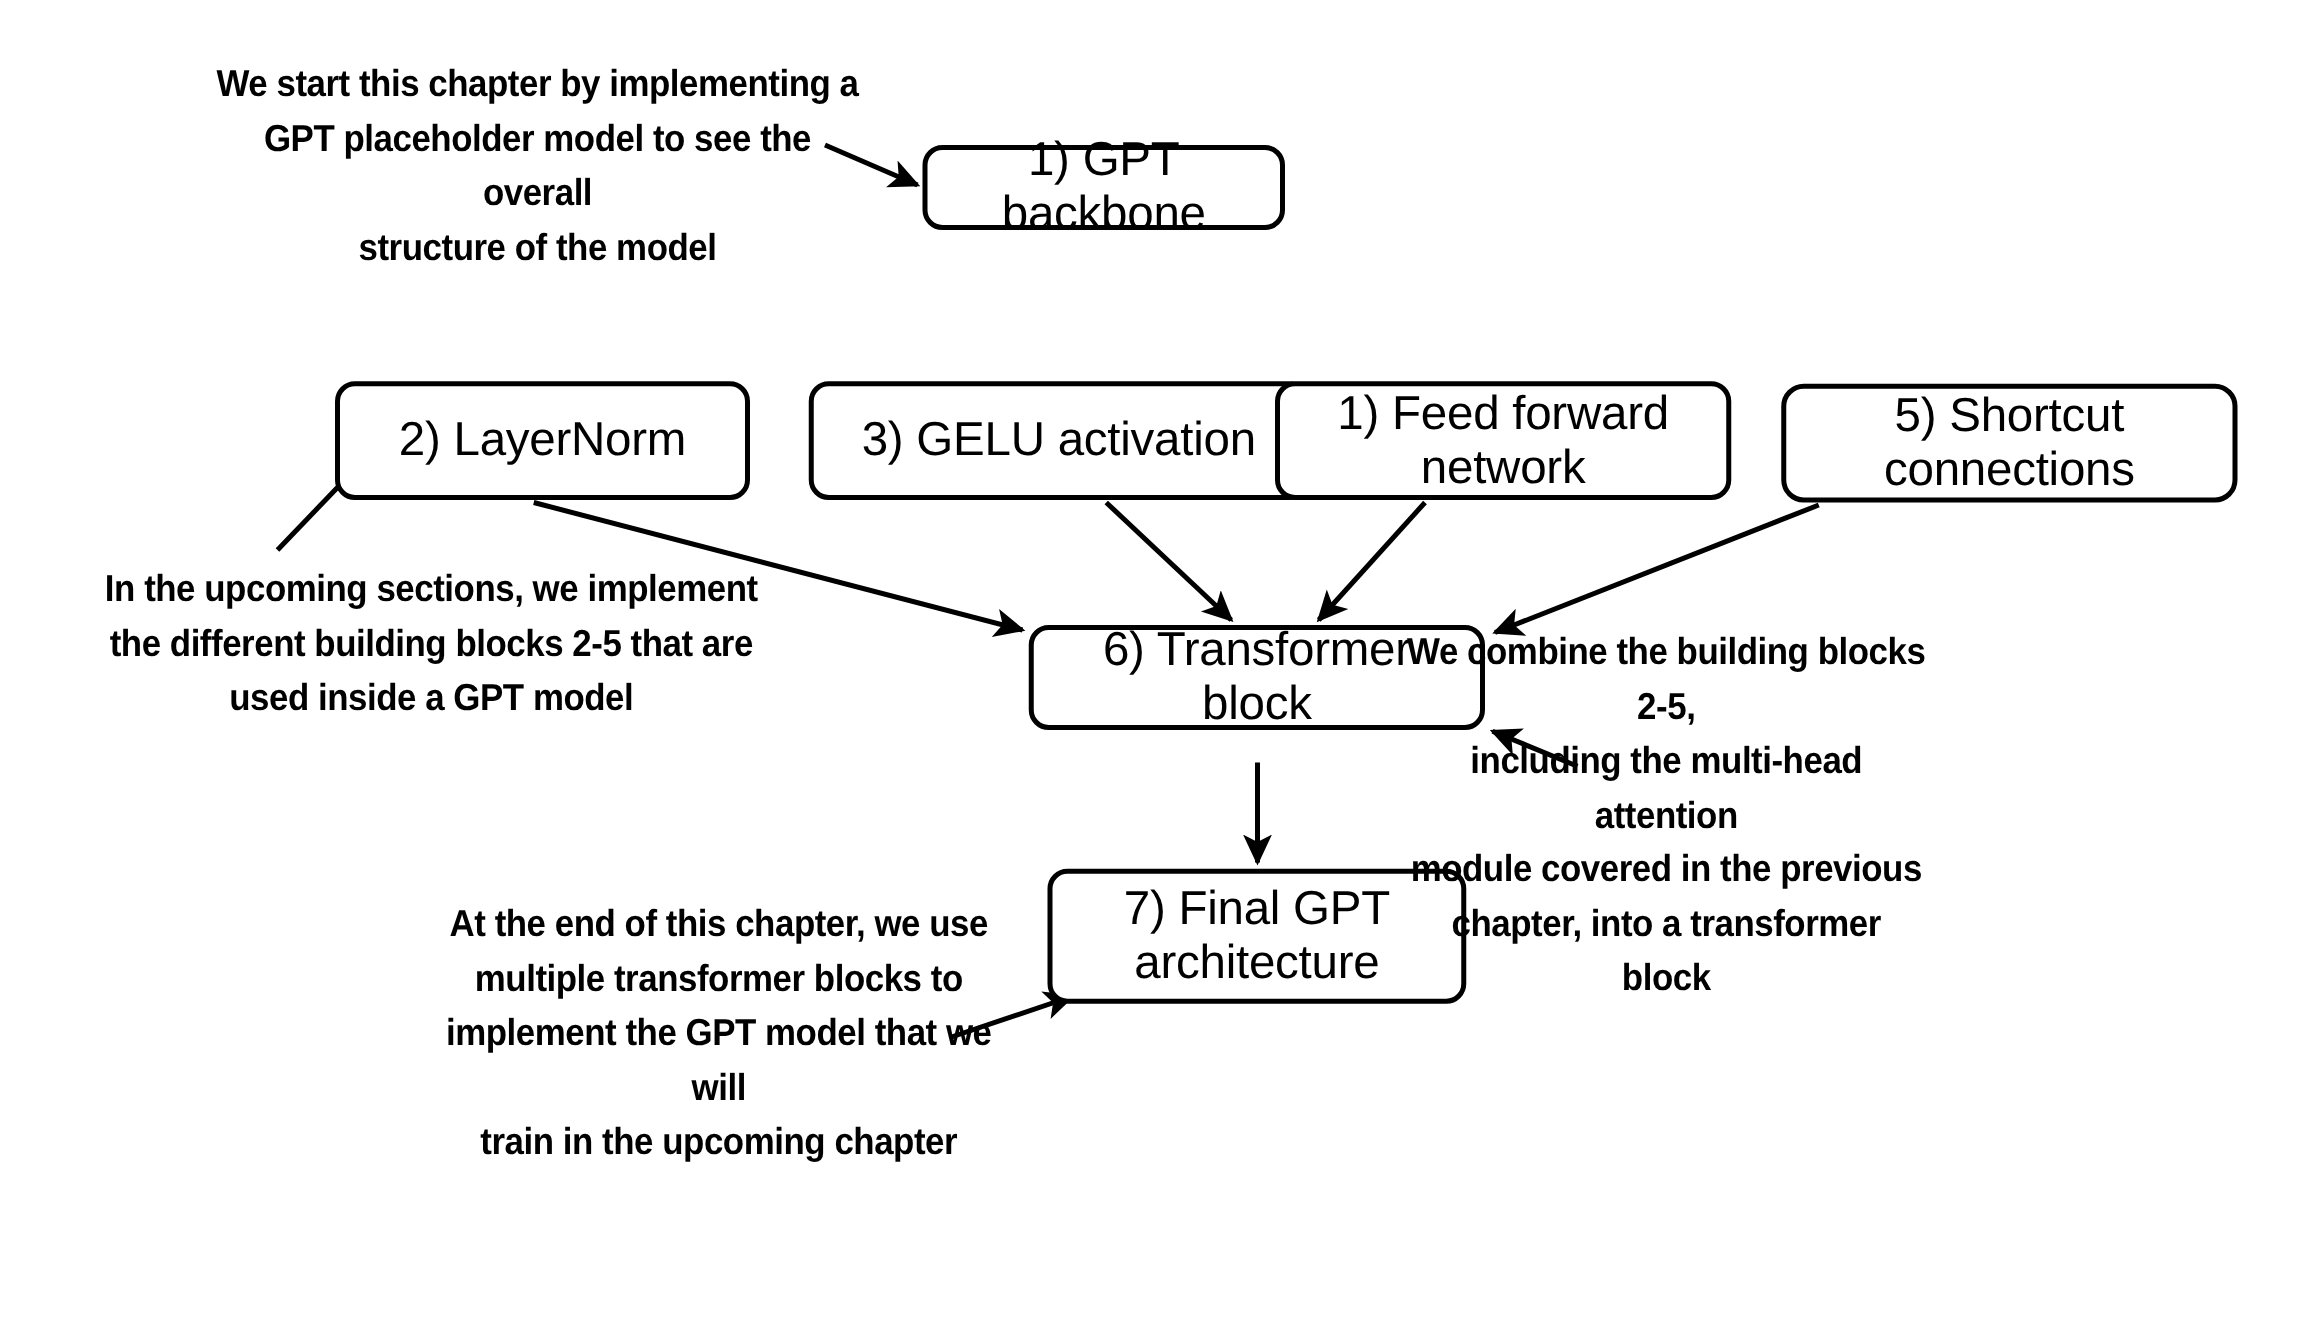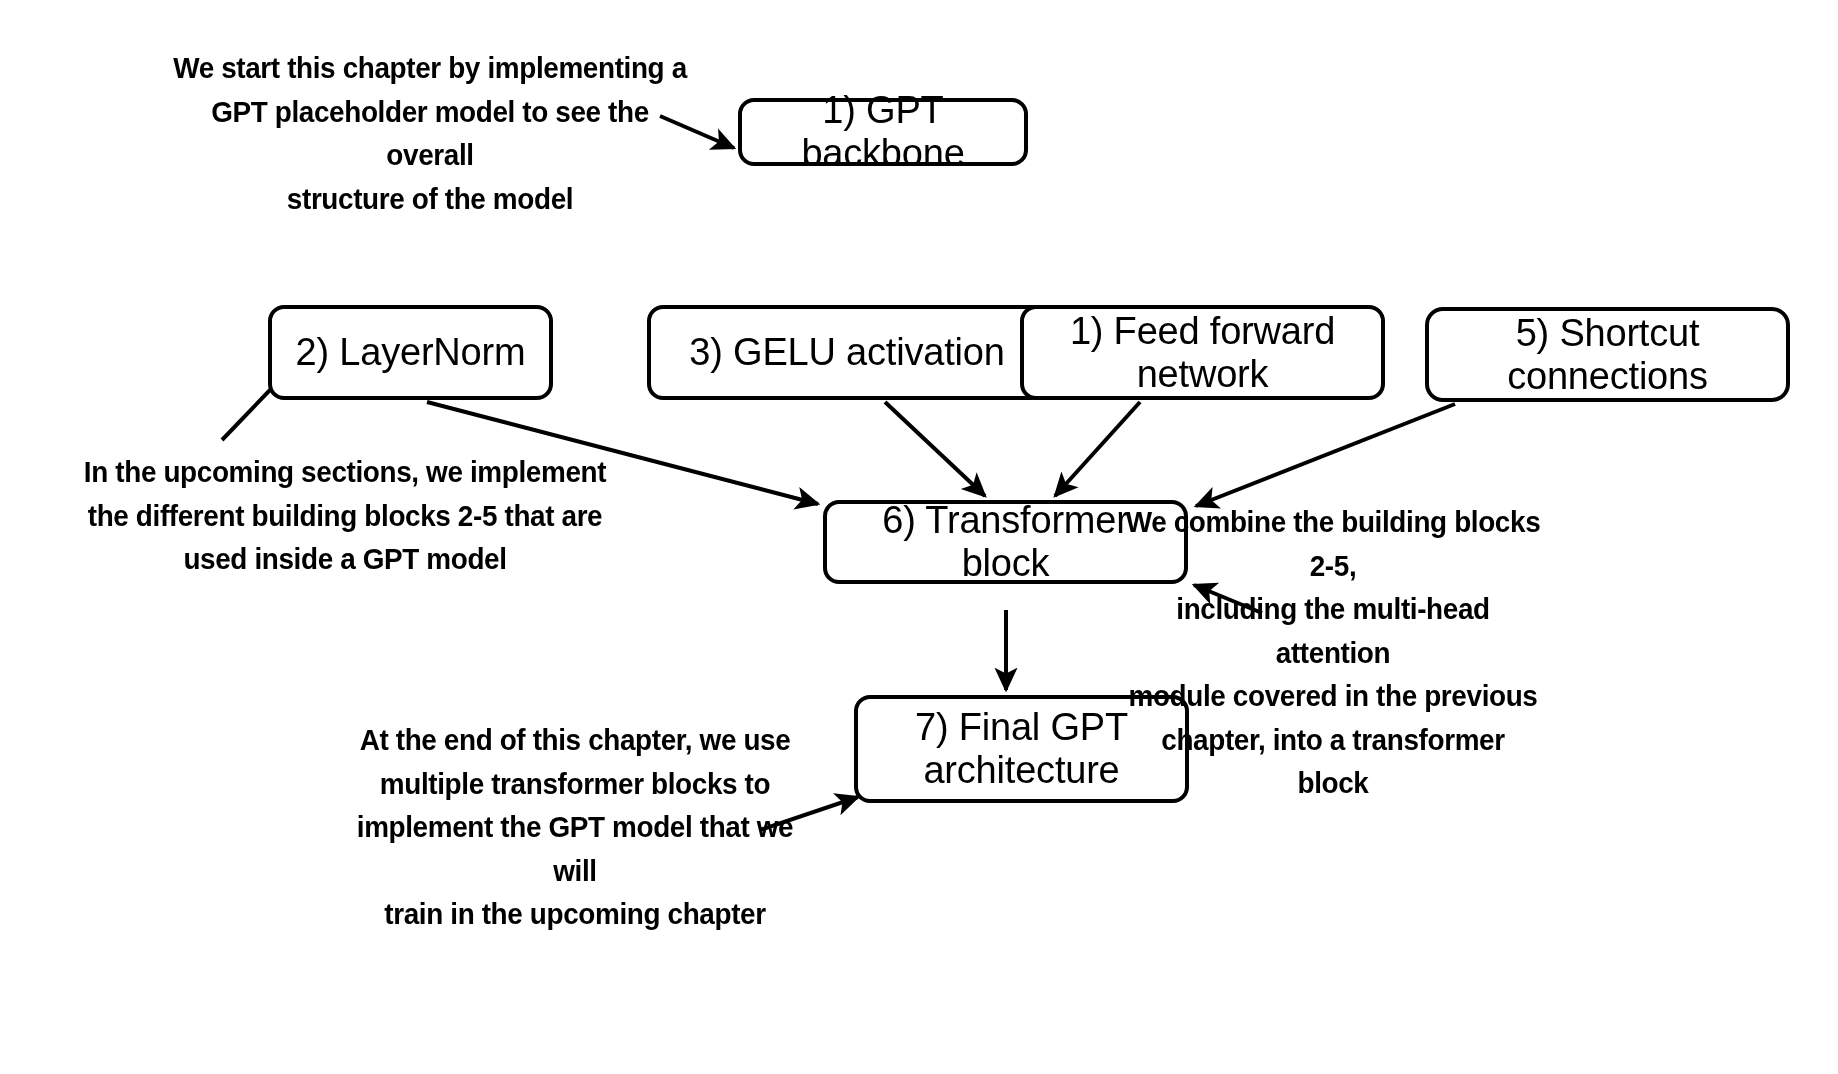--- a/index.html
+++ b/index.html
@@ -73,32 +73,32 @@
         <line x1="885" y1="402" x2="985" y2="496" stroke="#000000" stroke-width="4" stroke-linecap="butt" marker-end="url(#head)"></line>
         <line x1="1140" y1="402" x2="1055" y2="496" stroke="#000000" stroke-width="4" stroke-linecap="butt" marker-end="url(#head)"></line>
         <line x1="1455" y1="404" x2="1196" y2="506" stroke="#000000" stroke-width="4" stroke-linecap="butt" marker-end="url(#head)"></line>
         <line x1="1006" y1="610" x2="1006" y2="690" stroke="#000000" stroke-width="4" stroke-linecap="butt" marker-end="url(#head)"></line>
         <line x1="222" y1="440" x2="293" y2="366" stroke="#000000" stroke-width="4" stroke-linecap="butt" marker-end="url(#head)"></line>
         <line x1="1262" y1="613" x2="1194" y2="585" stroke="#000000" stroke-width="4" stroke-linecap="butt" marker-end="url(#head)"></line>
         <line x1="760" y1="830" x2="858" y2="797" stroke="#000000" stroke-width="4" stroke-linecap="butt" marker-end="url(#head)"></line>
       </g>
   </svg>
 
-  <div class="node" style="left: 738px; top: 98px; width: 290px; height: 68px;">1) GPT
+  <div class="node" style="left: 738px; top: 116px; width: 290px; height: 68px;">1) GPT
 backbone</div>
-  <div class="node" style="left: 268px; top: 305px; width: 285px; height: 95px;">2) LayerNorm</div>
+  <div class="node" style="left: 268px; top: 305px; width: 332px; height: 95px;">2) LayerNorm</div>
   <div class="node" style="left: 647px; top: 305px; width: 400px; height: 95px;">3) GELU
 activation</div>
   <div class="node" style="left: 1020px; top: 305px; width: 365px; height: 95px;">1) Feed forward
 network</div>
   <div class="node" style="left: 1425px; top: 307px; width: 365px; height: 95px; border-radius: 18px;">5) Shortcut
 connections</div>
   <div class="node" style="left: 823px; top: 500px; width: 365px; height: 84px;">6) Transformer
 block</div>
-  <div class="node" style="left: 838px; top: 695px; width: 335px; height: 108px; margin-left: 16px;">7) Final GPT
+  <div class="node" style="left: 838px; top: 695px; width: 335px; height: 108px;">7) Final GPT
 architecture</div>
 
   <div class="note" style="left: 150px; top: 46px; width: 560px;">We start this chapter by implementing a
 GPT placeholder model to see the overall
 structure of the model</div>
   <div class="note" style="left: 60px; top: 450px; width: 570px;">In the upcoming sections, we implement
 the different building blocks 2-5 that are
 used inside a GPT model</div>
   <div class="note" style="left: 1108px; top: 500px; width: 450px;">We combine the building blocks 2-5,
 including the multi-head attention

